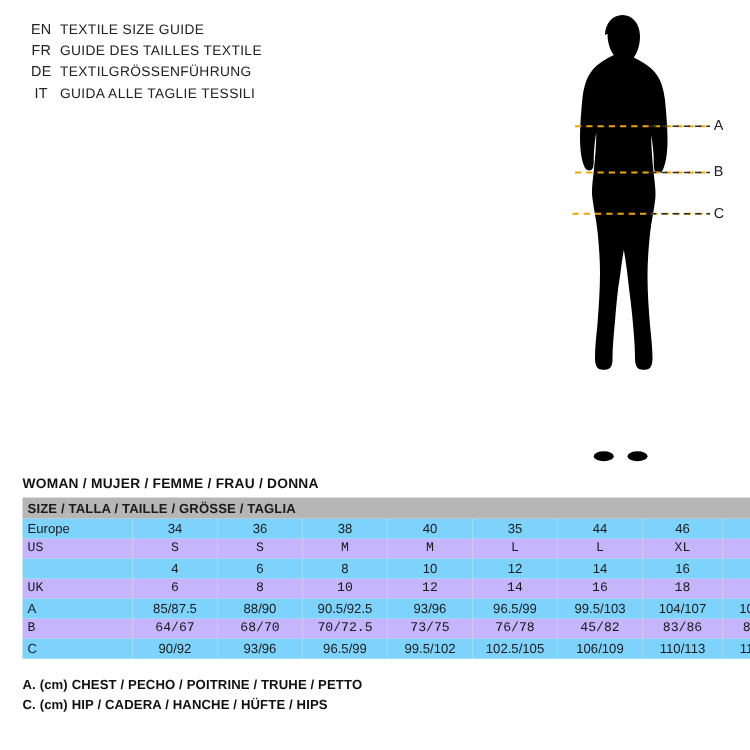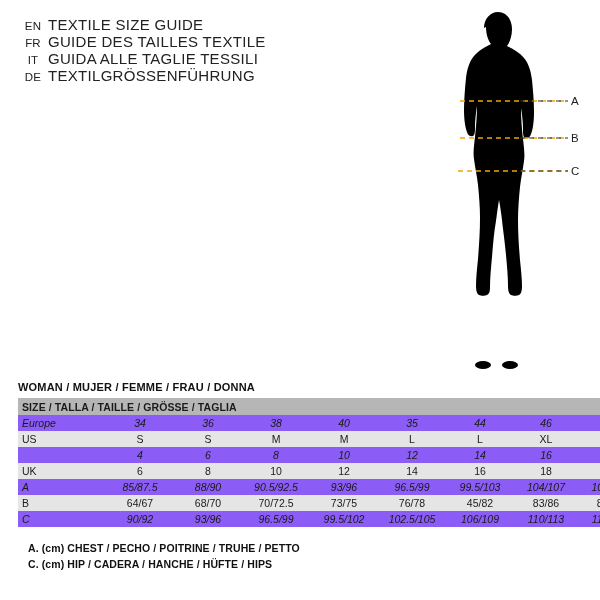--- a/index.html
+++ b/index.html
@@ -34,21 +34,21 @@
     height: 17px;
     line-height: 17px;
   }
   .lang-code {
     width: 30px;
     font-size: 11.5px;
     letter-spacing: 0.2px;
     color: #222;
   }
   .lang-text {
-    font-size: 15px;
+    font-size: 11px;
     letter-spacing: 0.3px;
     color: #222;
     text-transform: uppercase;
   }
 
   
   #figure-area {
     position: absolute;
     left: 400px;
     top: 8px;
@@ -101,31 +101,31 @@
   tr.head-row td {
     background: #b6b6b6;
     font-weight: bold;
     font-size: 10.5px;
     text-align: left;
     padding-left: 4px;
     height: 17px;
     letter-spacing: 0.1px;
   }
   tr.shade td {
-    background: #8b5cf6;
-    font-style: italic;
+    background: #7dd3fc;
   }
   tr.plain td {
-    background: #e5e5e5;
+    background: #c4b5fd;
+    font-family: Liberation Mono, monospace;
   }
 
   
   #footnotes {
     position: absolute;
-    left: 28px;
+    left: 18px;
     top: 540px;
     width: 564px;
   }
   .footnote {
     font-size: 10.5px;
     font-weight: bold;
     color: #111;
     line-height: 16px;
     letter-spacing: 0.1px;
   }
@@ -138,26 +138,26 @@
   <div id="lang-block">
     <div class="lang-row">
       <div class="lang-code">EN</div>
       <div class="lang-text">TEXTILE SIZE GUIDE</div>
     </div>
     <div class="lang-row">
       <div class="lang-code">FR</div>
       <div class="lang-text">GUIDE DES TAILLES TEXTILE</div>
     </div>
     <div class="lang-row">
+      <div class="lang-code">DE</div>
+      <div class="lang-text">TEXTILGRÖßENFÜHRUNG</div>
+    </div>
+    <div class="lang-row">
       <div class="lang-code">IT</div>
       <div class="lang-text">GUIDA ALLE TAGLIE TESSILI</div>
-    </div>
-    <div class="lang-row">
-      <div class="lang-code">DE</div>
-      <div class="lang-text">TEXTILGRÖßENFÜHRUNG</div>
     </div>
   </div>
 
   <div id="figure-area">
     <svg id="figure-svg" width="200" height="370" viewBox="0 0 200 370">
 
       <path fill="#000000" d="
         M84,20
         c0,-9 6,-16 14,-16
         c8,0 14,7 14,17

